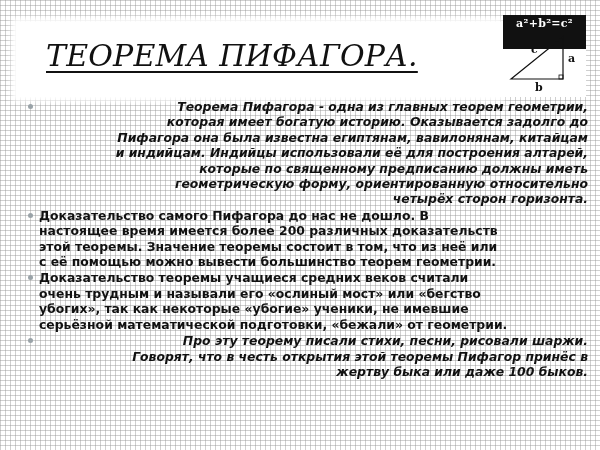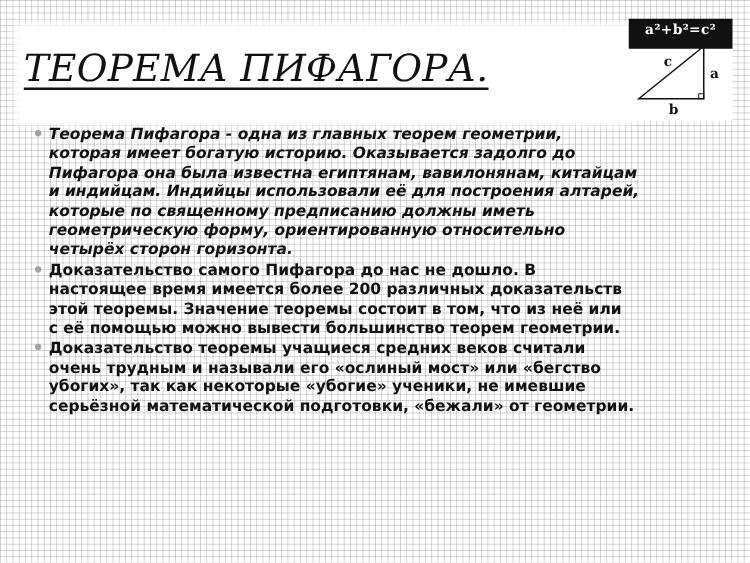--- a/index.html
+++ b/index.html
@@ -29,40 +29,40 @@
     .formula-panel {
       position: absolute;
       left: 498px;
       top: 22px;
       width: 88px;
       height: 75px;
       background: #ffffff;
     }
     .title {
       position: absolute;
-      left: 19px;
+      left: 46px;
       top: 38px;
       margin: 0;
       font-family: "DejaVu Serif", "Liberation Serif", serif;
       font-style: italic;
       font-weight: normal;
       font-size: 30px;
       letter-spacing: 0.2px;
       color: #111111;
       text-decoration: underline;
       text-decoration-thickness: 2px;
       text-underline-offset: 5px;
       white-space: nowrap;
     }
     .formula-box {
       position: absolute;
       left: 503px;
       top: 15px;
       width: 83px;
-      height: 24px;
+      height: 34px;
       background: #111111;
       color: #ffffff;
       font-family: "DejaVu Serif", "Liberation Serif", serif;
       font-weight: bold;
       font-size: 11px;
       line-height: 18px;
       text-align: center;
       letter-spacing: 0.3px;
     }
     .triangle-figure {
@@ -94,21 +94,21 @@
       top: 5px;
       width: 5px;
       height: 5px;
       border-radius: 50%;
       background: #9aa3a8;
     }
     .para-text {
       display: block;
       white-space: pre-line;
     }
-    .it { font-style: italic; }
+    .it { font-style: italic; text-align: right; }
   </style>
 </head>
 <body>
 
 <div class="header-panel"></div>
 <div class="formula-panel"></div>
 
 <h1 class="title">ТЕОРЕМА ПИФАГОРА.</h1>
 
 <div class="formula-box">a²+b²=c²</div>
@@ -139,13 +139,19 @@
 этой теоремы. Значение теоремы состоит в том, что из неё  или
 с её помощью можно вывести большинство теорем геометрии.</span>
   </div>
   <div class="para">
     <span class="bullet"></span>
     <span class="para-text">   Доказательство теоремы учащиеся средних веков считали
 очень трудным и называли его «ослиный мост» или «бегство
 убогих», так как  некоторые «убогие» ученики, не имевшие
 серьёзной  математической подготовки, «бежали» от геометрии.</span>
   </div>
+  <div class="para it">
+    <span class="bullet"></span>
+    <span class="para-text">    Про эту теорему писали стихи, песни, рисовали шаржи.
+Говорят, что в честь открытия этой теоремы Пифагор принёс в
+жертву быка или даже 100 быков.</span>
+  </div>
 </div>
 
 </body></html>

